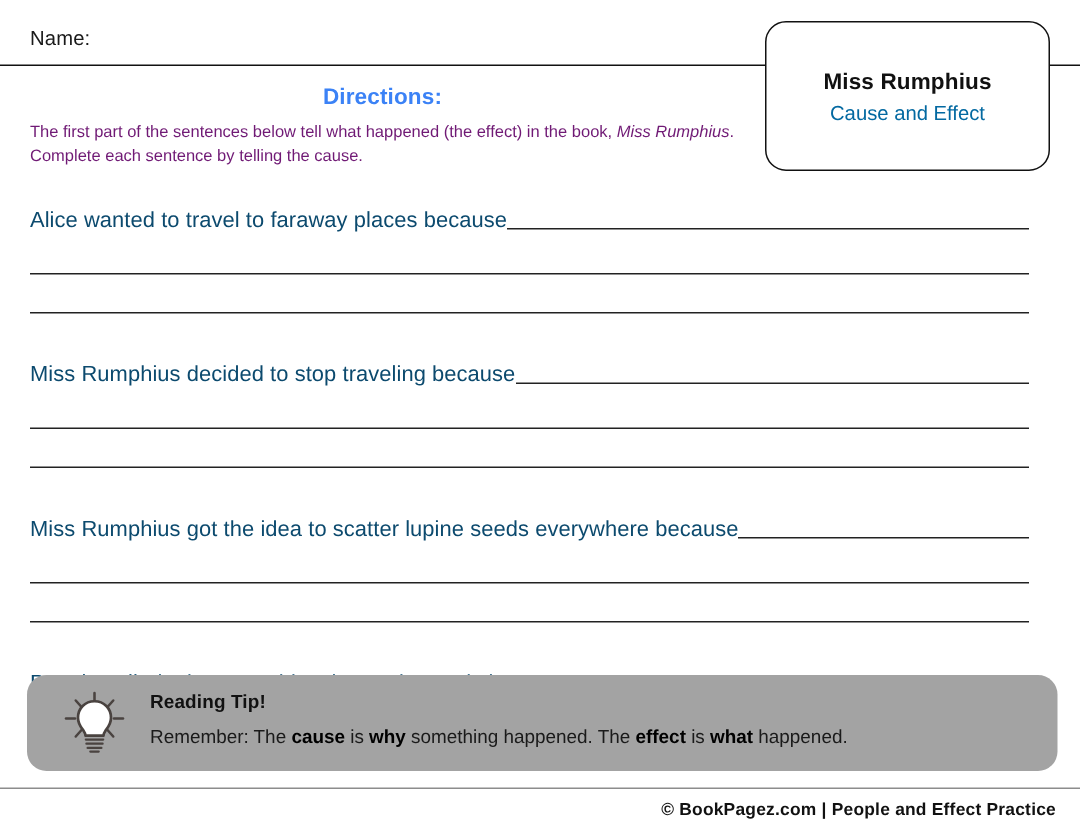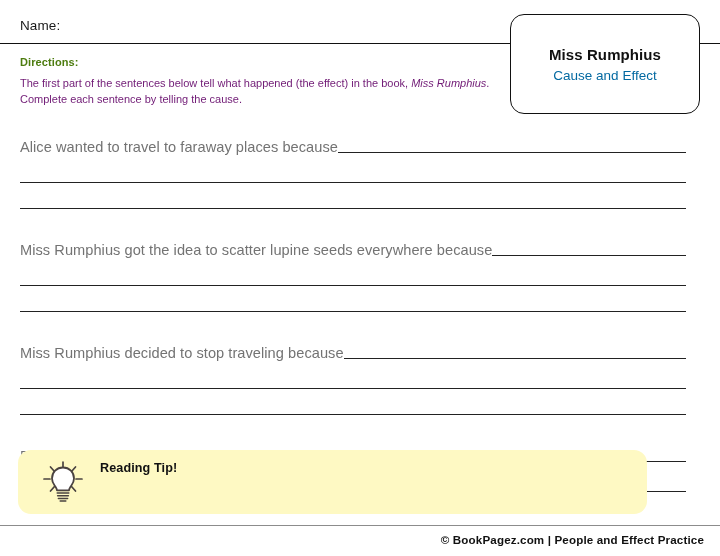--- a/index.html
+++ b/index.html
@@ -79,25 +79,26 @@
   }
 
   
   .directions {
     position: absolute;
     left: 20px;
     top: 56px;
     width: 470px;
   }
   .directions-heading {
-    font-size: 11px;
-    font-weight: bold;
-    color: #4d7c0f;
+    font-size: 15px;
+    font-weight: bold;
+    color: #3b82f6;
     margin-bottom: 7px;
     letter-spacing: .1px;
+    text-align: center;
   }
   .directions-body {
     font-size: 11px;
     line-height: 1.48;
     color: #701a75;
   }
   .directions-body i { font-style: italic; }
 
   
   .questions {
@@ -108,44 +109,44 @@
   }
   .question-block { position: relative; }
   .q-prompt-row {
     display: flex;
     align-items: flex-end;
     white-space: nowrap;
     height: 26px;
   }
   .q-text {
     font-size: 14.6px;
-    color: #737373;
+    color: #0c4a6e;
     line-height: 1.15;
     letter-spacing: .05px;
   }
   .q-inline-blank {
     flex: 1 1 auto;
     height: 0;
     border-bottom: 1.6px solid #222;
     margin-bottom: 3px;
   }
   .answer-line {
     width: 666px;
     height: 0;
     border-bottom: 1.6px solid #222;
   }
 
   
   .tip-box {
     position: absolute;
     left: 18px;
     top: 450px;
-    width: 629px;
+    width: 687px;
     height: 64px;
-    background: #fef9c3;
+    background: #a3a3a3;
     border-radius: 13px;
     box-sizing: border-box;
   }
   .tip-icon {
     position: absolute;
     left: 22px;
     top: 10px;
     width: 46px;
     height: 44px;
   }
@@ -214,29 +215,29 @@
     <div class="question-block" style="margin-bottom: 24px;">
       <div class="q-prompt-row">
         <span class="q-text">Alice wanted to travel to faraway places because</span>
         <span class="q-inline-blank"></span>
       </div>
       <div class="answer-line" style="margin-top: 26px;"></div>
       <div class="answer-line" style="margin-top: 25px;"></div>
     </div>
     <div class="question-block" style="margin-bottom: 24px;">
       <div class="q-prompt-row">
+        <span class="q-text">Miss Rumphius decided to stop traveling because </span>
+        <span class="q-inline-blank"></span>
+      </div>
+      <div class="answer-line" style="margin-top: 26px;"></div>
+      <div class="answer-line" style="margin-top: 25px;"></div>
+    </div>
+    <div class="question-block" style="margin-bottom: 24px;">
+      <div class="q-prompt-row">
         <span class="q-text">Miss Rumphius got the idea to scatter lupine seeds everywhere because </span>
-        <span class="q-inline-blank"></span>
-      </div>
-      <div class="answer-line" style="margin-top: 26px;"></div>
-      <div class="answer-line" style="margin-top: 25px;"></div>
-    </div>
-    <div class="question-block" style="margin-bottom: 24px;">
-      <div class="q-prompt-row">
-        <span class="q-text">Miss Rumphius decided to stop traveling because </span>
         <span class="q-inline-blank"></span>
       </div>
       <div class="answer-line" style="margin-top: 26px;"></div>
       <div class="answer-line" style="margin-top: 25px;"></div>
     </div>
     <div class="question-block" style="margin-bottom: 24px;">
       <div class="q-prompt-row">
         <span class="q-text">People called Miss Rumphius the Lupine Lady because </span>
         <span class="q-inline-blank"></span>
       </div>
@@ -260,17 +261,18 @@
       <g stroke="#4a4340" stroke-width="1.5" stroke-linecap="round" fill="none">
         <line x1="17.2" y1="33" x2="28.8" y2="33"></line>
         <line x1="17.6" y1="35.8" x2="28.4" y2="35.8"></line>
         <line x1="18.4" y1="38.6" x2="27.6" y2="38.6"></line>
         <path d="M20.2 41 h5.6"></path>
       </g>
     </svg>
   </div>
   <div class="tip-text-wrap">
     <div class="tip-heading">Reading Tip!</div>
+    <div class="tip-body"><span>Remember: The </span><b>cause</b><span> is </span><b>why</b><span> something happened.  The </span><b>effect</b><span> is </span><b>what</b><span> happened.</span></div>
   </div>
 </div>
 
 <div class="footer-rule"></div>
 <div class="footer-text">© BookPagez.com | People and Effect Practice</div>
 
 </body></html>

